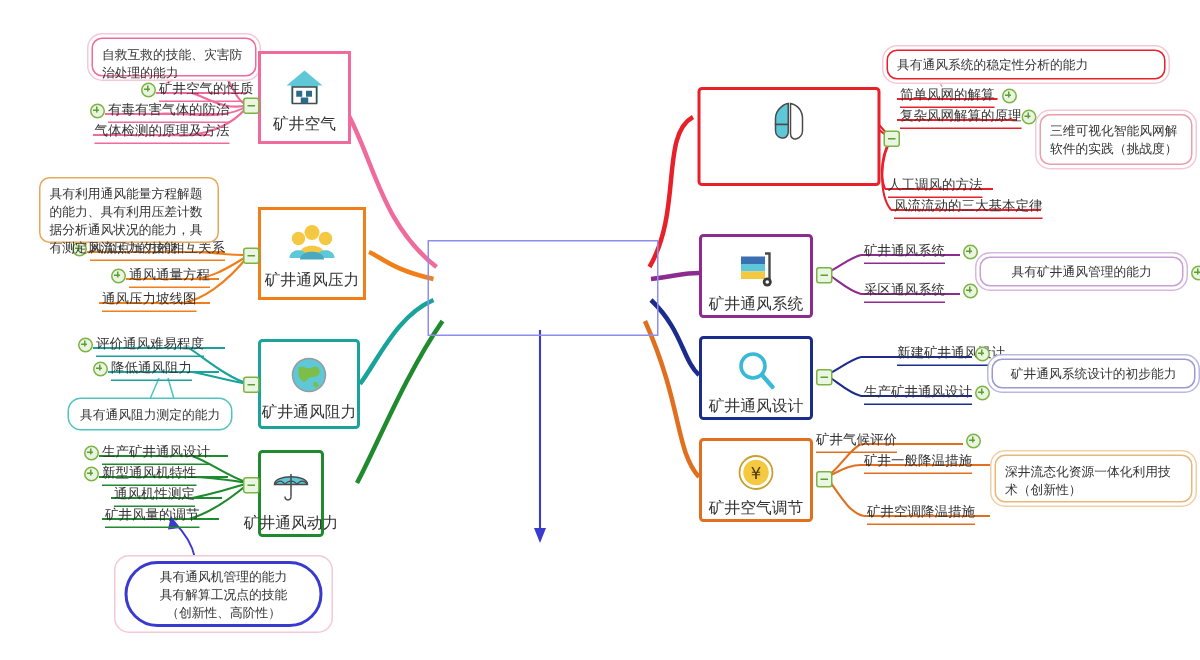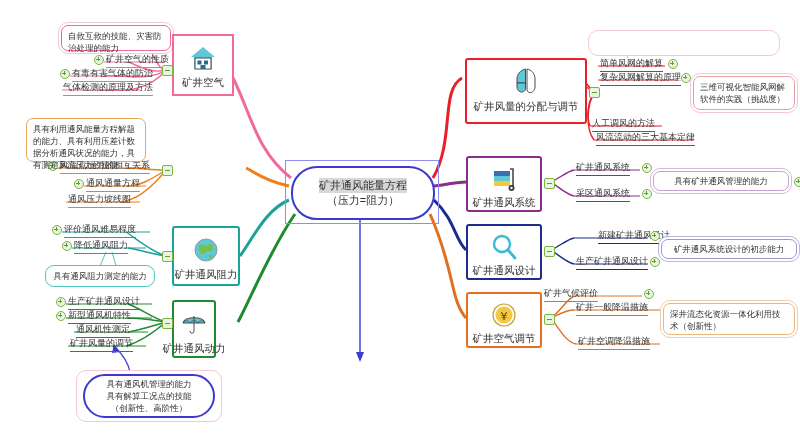--- a/index.html
+++ b/index.html
@@ -122,24 +122,20 @@
 
     <path d="M551,318 C560,312 566,300 574,296" stroke="#e07020" stroke-width="1.4" fill="none"></path>
     <path d="M551,318 C560,314 566,310 574,310" stroke="#e07020" stroke-width="1.4" fill="none"></path>
     <path d="M551,318 C560,330 566,342 576,344" stroke="#e07020" stroke-width="1.4" fill="none"></path>
     <line x1="574" y1="296" x2="642" y2="296" stroke="#e07020" stroke-width="1.2"></line>
     <line x1="574" y1="310" x2="660" y2="310" stroke="#e07020" stroke-width="1.2"></line>
     <line x1="576" y1="344" x2="660" y2="344" stroke="#e07020" stroke-width="1.2"></line>
   </svg>
 
   <div class="central-frame"></div>
-  <div class="central">
-    <div class="hl">矿井通风能量方程</div>
-    <div>（压力=阻力）</div>
-  </div>
 
   <div class="topic" style="left:172px;top:34px;width:62px;height:62px;border-color:#f06a9b;">
     <div class="ic">
       <svg width="30" height="28" viewBox="0 0 30 28">
         <path d="M15 3 L27 13 L24 13 L24 25 L6 25 L6 13 L3 13 Z" fill="#5ec8d8"></path>
         <rect x="7" y="14" width="16" height="11" fill="#ffffff" stroke="#4a4a4a" stroke-width="1"></rect>
         <rect x="9.5" y="16.5" width="4" height="4" fill="#2a6b8a"></rect>
         <rect x="16" y="16.5" width="4" height="4" fill="#2a6b8a"></rect>
         <rect x="12.5" y="21" width="5" height="4" fill="#2a6b8a"></rect>
       </svg>
@@ -148,20 +144,34 @@
   </div>
   <div class="minus" style="left:162px;top:65px;"></div>
   <div class="sub" style="left:106px;top:53px;border-bottom:1.2px solid #f06a9b;">矿井空气的性质</div>
   <div class="plus" style="left:94px;top:55px;"></div>
   <div class="sub" style="left:72px;top:67px;border-bottom:1.2px solid #f06a9b;">有毒有害气体的防治</div>
   <div class="plus" style="left:60px;top:69px;"></div>
   <div class="sub" style="left:63px;top:81px;border-bottom:1.2px solid #f06a9b;">气体检测的原理及方法</div>
   <div class="note-wrap" style="left:58px;top:22px;width:116px;height:32px;"></div>
   <div class="note" style="left:61px;top:25px;width:110px;height:26px;border-color:#f06a9b;">自救互救的技能、灾害防治处理的能力</div>
 
+  <div class="topic" style="left:172px;top:138px;width:72px;height:62px;border-color:#f07f1a;">
+    <div class="ic">
+      <svg width="32" height="26" viewBox="0 0 32 26">
+        <circle cx="16" cy="6" r="5" fill="#f5c842"></circle>
+        <path d="M8 20 C8 13 24 13 24 20 Z" fill="#f5c842"></path>
+        <circle cx="7" cy="10" r="4.5" fill="#f5c842"></circle>
+        <circle cx="25" cy="10" r="4.5" fill="#f5c842"></circle>
+        <path d="M1 23 C1 16 13 16 13 23 Z" fill="#5ec8d8"></path>
+        <path d="M19 23 C19 16 31 16 31 23 Z" fill="#5ec8d8"></path>
+        <path d="M8 24 C8 17 24 17 24 24 Z" fill="#4aa8c0"></path>
+      </svg>
+    </div>
+    <div class="tl">矿井通风压力</div>
+  </div>
   <div class="minus" style="left:162px;top:165px;"></div>
   <div class="sub" style="left:60px;top:159px;border-bottom:1.2px solid #f07f1a;">风流点压力的相互关系</div>
   <div class="plus" style="left:48px;top:161px;"></div>
   <div class="sub" style="left:86px;top:177px;border-bottom:1.2px solid #f07f1a;">通风通量方程</div>
   <div class="plus" style="left:74px;top:179px;"></div>
   <div class="sub" style="left:68px;top:193px;border-bottom:1.2px solid #f07f1a;">通风压力坡线图</div>
   <div class="note" style="left:26px;top:118px;width:120px;height:44px;border-color:#e8a85c;">具有利用通风能量方程解题的能力、具有利用压差计数据分析通风状况的能力，具有测定风流压力的技能</div>
 
   <div class="topic" style="left:172px;top:226px;width:68px;height:60px;border-color:#1aa39a;border-radius:3px;">
     <div class="ic">
@@ -209,30 +219,31 @@
   </div>
 
   <div class="topic" style="left:465px;top:58px;width:122px;height:66px;border-color:#e8202a;border-radius:3px;">
     <div class="ic">
       <svg width="28" height="30" viewBox="0 0 28 30">
         <path d="M5 12 C5 5 12 2 13.5 2 L13.5 16 L5 16 Z" fill="#5ec8d8" stroke="#4a4a4a" stroke-width="1"></path>
         <path d="M15 2 C20 3 23 7 23 12 L23 20 C23 26 15 28 15 22 Z" fill="#ffffff" stroke="#4a4a4a" stroke-width="1"></path>
         <path d="M5 16 L5 20 C5 26 13.5 27 13.5 21 L13.5 16 Z" fill="#5ec8d8" stroke="#4a4a4a" stroke-width="1"></path>
       </svg>
     </div>
-    <div class="tl">矿井风量的分配与调节</div>
   </div>
   <div class="minus" style="left:589px;top:87px;"></div>
   <div class="sub" style="left:600px;top:57px;border-bottom:1.2px solid #e8202a;">简单风网的解算</div>
   <div class="plus" style="left:668px;top:59px;"></div>
   <div class="sub" style="left:600px;top:71px;border-bottom:1.2px solid #e8202a;">复杂风网解算的原理</div>
   <div class="plus" style="left:681px;top:73px;"></div>
   <div class="sub" style="left:592px;top:117px;border-bottom:1.2px solid #e8202a;">人工调风的方法</div>
   <div class="sub" style="left:596px;top:131px;border-bottom:1.2px solid #e8202a;">风流流动的三大基本定律</div>
   <div class="note-wrap" style="left:588px;top:30px;width:192px;height:26px;"></div>
+  <div class="note" style="left:591px;top:33px;width:186px;height:20px;border-color:#e8202a;
+              display:flex;align-items:center;">具有通风系统的稳定性分析的能力</div>
   <div class="note-wrap" style="left:690px;top:73px;width:108px;height:40px;"></div>
   <div class="note" style="left:693px;top:76px;width:102px;height:34px;border-color:#e8a0a8;">三维可视化智能风网解软件的实践（挑战度）</div>
   <div class="plus" style="left:782px;top:88px;"></div>
 
   <div class="topic" style="left:466px;top:156px;width:76px;height:56px;border-color:#8e2b8e;border-radius:3px;">
     <div class="ic">
       <svg width="30" height="26" viewBox="0 0 30 26">
         <rect x="5" y="5" width="16" height="5" fill="#3a6fb0"></rect>
         <rect x="5" y="10" width="16" height="5" fill="#5ec8d8"></rect>
         <rect x="5" y="15" width="16" height="5" fill="#f5c842"></rect>

